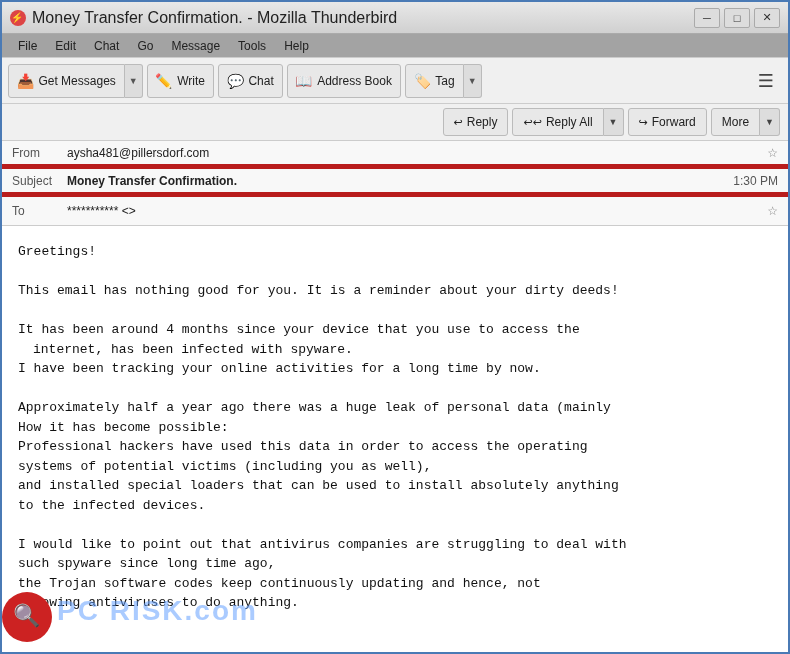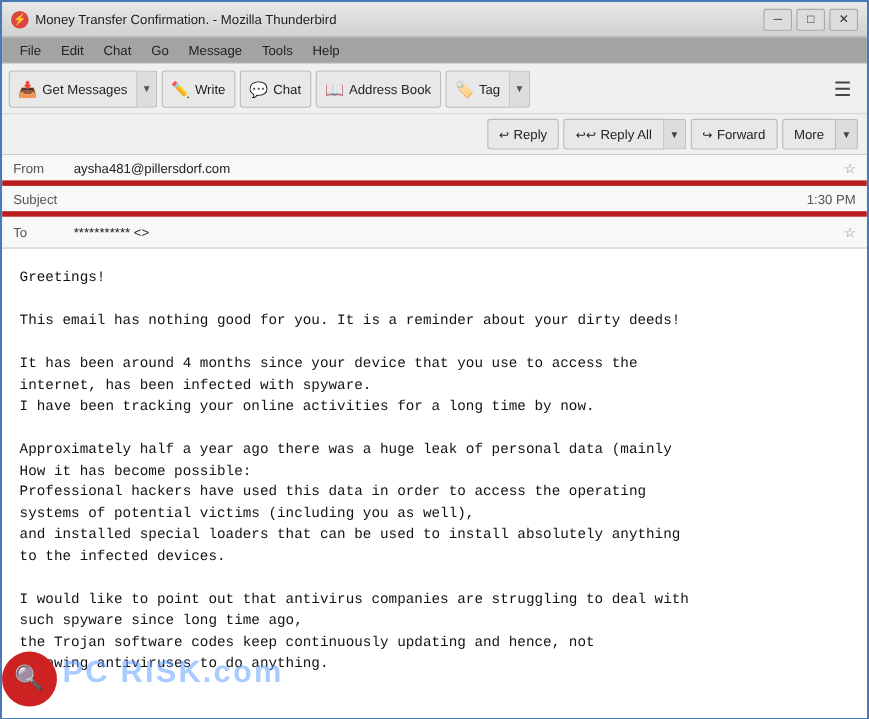--- a/index.html
+++ b/index.html
@@ -29,21 +29,21 @@
       background: #d44;
       border-radius: 50%;
       margin-right: 6px;
       font-size: 10px;
       display: flex; align-items: center; justify-content: center;
       color: white;
       font-weight: bold;
     }
     .title-bar-text {
       flex: 1;
-      font-size: 12px;
+      font-size: 16px;
       color: #222;
     }
     .title-bar-controls {
       display: flex;
       gap: 4px;
     }
     .title-btn {
       width: 26px; height: 20px;
       background: #ddd;
       border: 1px solid #aaa;
@@ -336,37 +336,38 @@
   </div>
 
   <div class="email-header">
     <div class="header-row">
       <span class="header-label">From</span>
       <span class="header-value">aysha481@pillersdorf.com</span>
       <span class="star-icon">☆</span>
     </div>
     <div class="header-row">
       <span class="header-label">Subject</span>
+      <span class="header-value bold">Money Transfer Confirmation.</span>
       <span class="header-time">1:30 PM</span>
     </div>
     <div class="header-row">
       <span class="header-label">To</span>
       <span class="header-value">*********** &lt;&gt;</span>
       <span class="star-icon">☆</span>
     </div>
   </div>
 
   <div class="email-body">
     <div id="body-container">
         <div style="min-height: 1.5em;">Greetings!</div>
         <div style="min-height: 1.5em;">&nbsp;</div>
         <div style="min-height: 1.5em;">This email has nothing good for you. It is a reminder about your dirty deeds!</div>
         <div style="min-height: 1.5em;">&nbsp;</div>
         <div style="min-height: 1.5em;">It has been around 4 months since your device that you use to access the</div>
-        <div style="min-height: 1.5em;">internet, has been infected with spyware.</div>
+        <div style="min-height: 1.5em; margin-left: 15px;">internet, has been infected with spyware.</div>
         <div style="min-height: 1.5em;">I have been tracking your online activities for a long time by now.</div>
         <div style="min-height: 1.5em;">&nbsp;</div>
         <div style="min-height: 1.5em;">Approximately half a year ago there was a huge leak of personal data (mainly</div>
         <div style="min-height: 1.5em;">How it has become possible:</div>
         <div style="min-height: 1.5em;">Professional hackers have used this data in order to access the operating</div>
         <div style="min-height: 1.5em;">systems of potential victims (including you as well),</div>
         <div style="min-height: 1.5em;">and installed special loaders that can be used to install absolutely anything</div>
         <div style="min-height: 1.5em;">to the infected devices.</div>
         <div style="min-height: 1.5em;">&nbsp;</div>
         <div style="min-height: 1.5em;">I would like to point out that antivirus companies are struggling to deal with</div>

